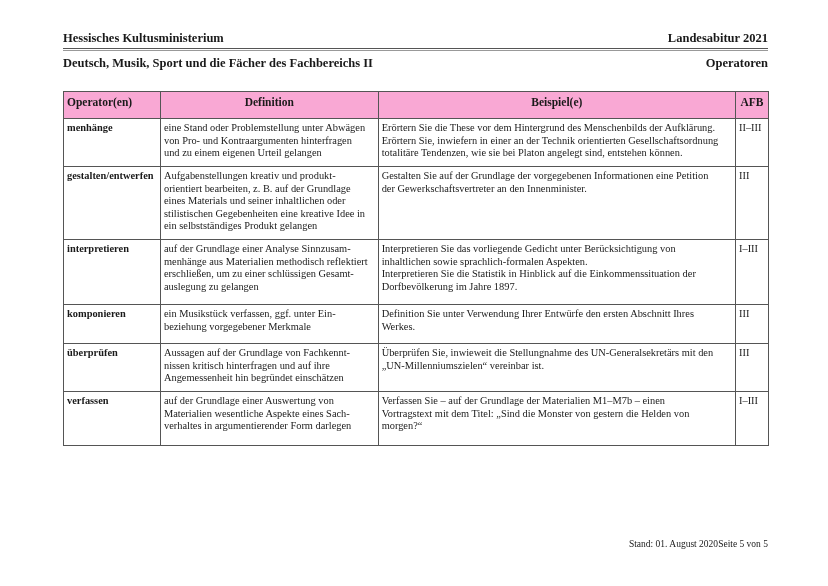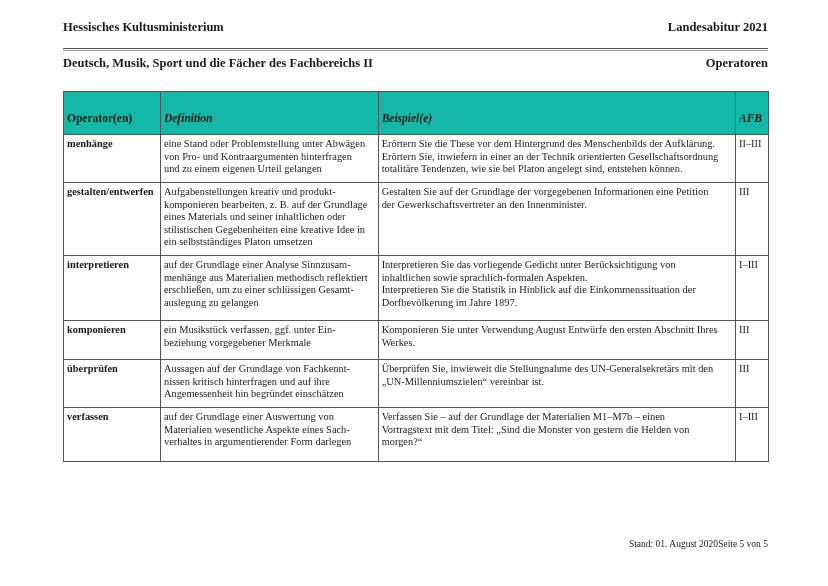--- a/index.html
+++ b/index.html
@@ -17,21 +17,21 @@
     }
     .header-row {
       position: absolute;
       left: 63px;
       width: 705px;
       display: flex;
       justify-content: space-between;
       font-weight: bold;
       font-size: 12.5px;
     }
-    .header-top { top: 20px; }
+    .header-top { top: 31px; }
     .header-sub { top: 56px; }
     .header-rule {
       position: absolute;
       left: 63px;
       width: 705px;
       top: 48px;
       height: 0;
       border-top: 1.5px solid #555;
       border-bottom: 1px solid #999;
       height: 1px;
@@ -45,27 +45,27 @@
       font-size: 10.4px;
       line-height: 12.6px;
     }
     table.ops th, table.ops td {
       border: 1px solid #555;
       vertical-align: top;
       padding: 3px 3px 4px 3px;
       text-align: left;
     }
     table.ops th {
-      background: #14b8a6;
+      background: #f9a8d4;
       font-weight: bold;
       font-size: 11.5px;
       height: 18px;
-      padding-top: 20px;
+      padding-top: 4px;
     }
-    table.ops th.center { text-align: left; font-style: italic; }
+    table.ops th.center { text-align: center; }
     table.ops td.op { font-weight: bold; white-space: nowrap; }
     .col-op { width: 90px; }
     .col-def { width: 212px; }
     .col-ex { width: 353px; }
     .col-afb { width: 26px; }
     .line { display: block; }
     .footer {
       position: absolute;
       left: 63px;
       width: 705px;
@@ -111,24 +111,24 @@
         <span class="line">Erörtern Sie, inwiefern in einer an der Technik orientierten Gesellschaftsordnung</span>
         <span class="line">totalitäre Tendenzen, wie sie bei Platon angelegt sind, entstehen können.</span>
       </td>
       <td>II–III</td>
     </tr>
 
     <tr style="height:73px">
       <td class="op">gestalten/entwerfen</td>
       <td>
         <span class="line">Aufgabenstellungen kreativ und produkt-</span>
-        <span class="line">komponieren bearbeiten, z. B. auf der Grundlage</span>
+        <span class="line">orientiert bearbeiten, z. B. auf der Grundlage</span>
         <span class="line">eines Materials und seiner inhaltlichen oder</span>
         <span class="line">stilistischen Gegebenheiten eine kreative Idee in</span>
-        <span class="line">ein selbstständiges Platon umsetzen</span>
+        <span class="line">ein selbstständiges Produkt gelangen</span>
       </td>
       <td>
         <span class="line">Gestalten Sie auf der Grundlage der vorgegebenen Informationen eine Petition</span>
         <span class="line">der Gewerkschaftsvertreter an den Innenminister.</span>
       </td>
       <td>III</td>
     </tr>
 
     <tr style="height:65px">
       <td class="op">interpretieren</td>
@@ -147,21 +147,21 @@
       <td>I–III</td>
     </tr>
 
     <tr style="height:39px">
       <td class="op">komponieren</td>
       <td>
         <span class="line">ein Musikstück verfassen, ggf. unter Ein-</span>
         <span class="line">beziehung vorgegebener Merkmale</span>
       </td>
       <td>
-        <span class="line">Komponieren Sie unter Verwendung August Entwürfe den ersten Abschnitt Ihres</span>
+        <span class="line">Definition Sie unter Verwendung Ihrer Entwürfe den ersten Abschnitt Ihres</span>
         <span class="line">Werkes.</span>
       </td>
       <td>III</td>
     </tr>
 
     <tr style="height:48px">
       <td class="op">überprüfen</td>
       <td>
         <span class="line">Aussagen auf der Grundlage von Fachkennt-</span>
         <span class="line">nissen kritisch hinterfragen und auf ihre</span>

